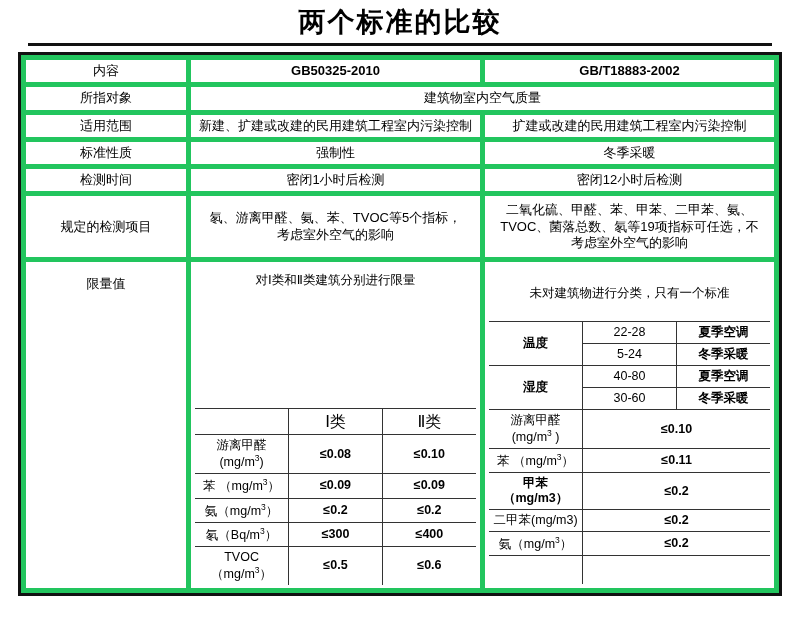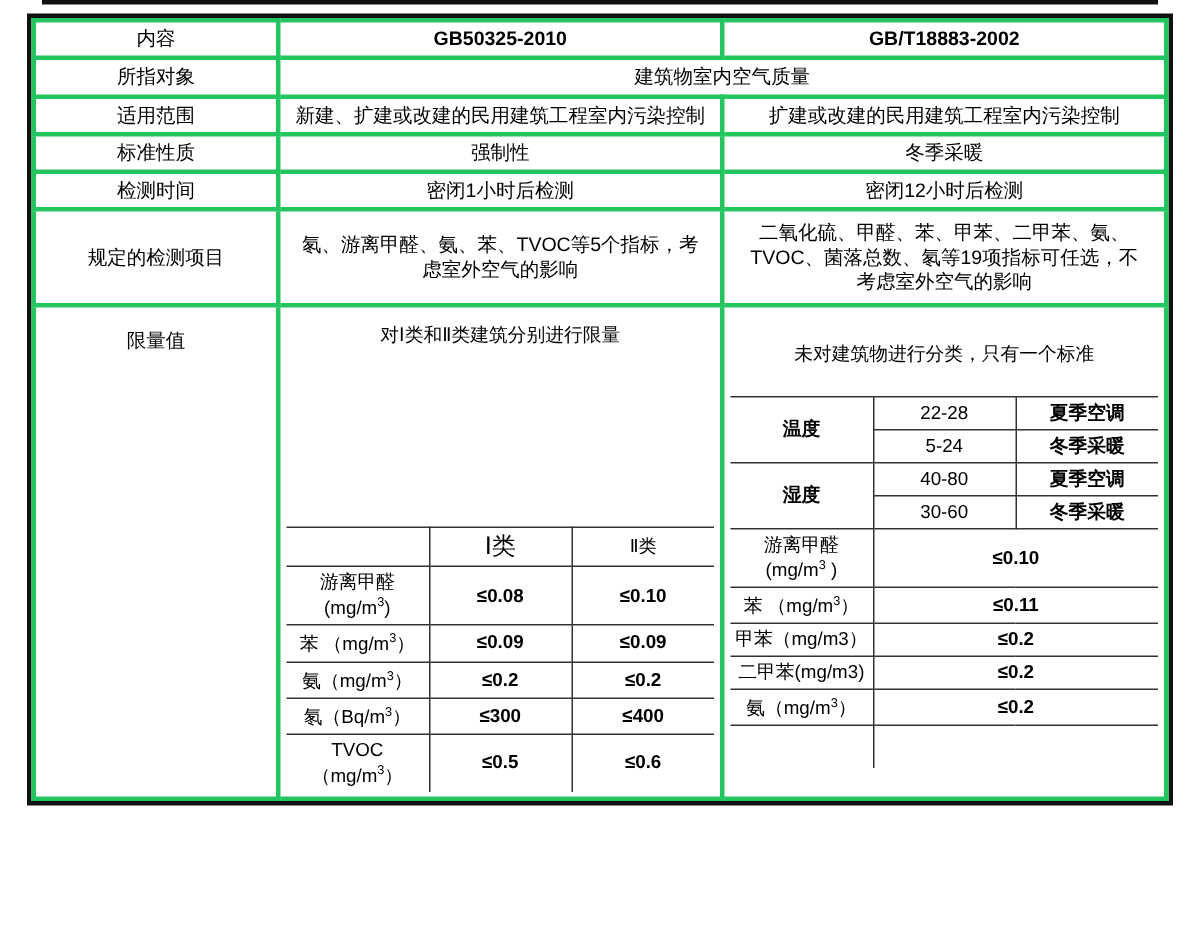--- a/index.html
+++ b/index.html
@@ -37,21 +37,21 @@
   .outer {
     border: 3px solid #111;
     box-sizing: border-box;
   }
   table.main {
     width: 100%;
     border-collapse: collapse;
     table-layout: fixed;
   }
   table.main > tbody > tr > td {
-    border: 3px solid #22c55e;
+    border: 5px solid #22c55e;
     vertical-align: middle;
     text-align: center;
     padding: 3px 4px;
     font-size: 13px;
     line-height: 1.25;
     margin-top: 24px;
   }
   .lbl {
     width: 152px;
     font-size: 13.5px;
@@ -99,20 +99,21 @@
     font-size: 12px;
     text-align: center;
   }
   sup { font-size: 8.5px; }
 </style>
 </head>
 <body>
 
 <div class="page">
 
+  <div class="doc-title">两个标准的比较</div>
   <div class="title-rule"></div>
 
   <div class="outer">
     <table class="main">
       <tbody>
 
         <tr>
           <td class="lbl">内容</td>
           <td class="hdr">GB50325-2010</td>
           <td class="hdr">GB/T18883-2002</td>
@@ -152,21 +153,21 @@
 
           <td class="nopad" style="vertical-align:top;">
             <table class="sub">
               <tbody>
                 <tr>
                   <td colspan="3" style="border-top:none; border-left:none; border-right:none; height:127px; padding:8px 10px; vertical-align:top;">对Ⅰ类和Ⅱ类建筑分别进行限量</td>
                 </tr>
                 <tr>
                   <td style="width:44%; border-left:none;"></td>
                   <td style="width:28%; font-size:16px;">Ⅰ类</td>
-                  <td style="width:28%; font-size:12px; border-right:none;">Ⅱ类</td>
+                  <td style="width:28%; font-size:16px; border-right:none;">Ⅱ类</td>
                 </tr>
                 <tr>
                   <td class="pname" style="border-left:none;"><span>游离甲醛 (mg/m</span><sup>3</sup><span>)</span></td>
                   <td class="bold">≤0.08</td>
                   <td class="bold" style="border-right:none;">≤0.10</td>
                 </tr>
                 <tr>
                   <td class="pname" style="border-left:none;"><span>苯 （mg/m</span><sup>3</sup><span>）</span></td>
                   <td class="bold">≤0.09</td>
                   <td class="bold" style="border-right:none;">≤0.09</td>
@@ -219,21 +220,21 @@
 
                 <tr>
                   <td class="pname" style="border-left:none;"><span>游离甲醛 (mg/m</span><sup>3</sup><span> )</span></td>
                   <td colspan="2" class="bold" style="border-right:none;">≤0.10</td>
                 </tr>
                 <tr>
                   <td class="pname" style="border-left:none;"><span>苯 （mg/m</span><sup>3</sup><span>）</span></td>
                   <td colspan="2" class="bold" style="border-right:none;">≤0.11</td>
                 </tr>
                 <tr>
-                  <td class="pname" style="border-left:none;">甲苯（mg/m3）</td>
+                  <td class="pname" style="border-left:none;font-weight:bold;">甲苯（mg/m3）</td>
                   <td colspan="2" class="bold" style="border-right:none;">≤0.2</td>
                 </tr>
                 <tr>
                   <td class="pname" style="border-left:none;">二甲苯(mg/m3)</td>
                   <td colspan="2" class="bold" style="border-right:none;">≤0.2</td>
                 </tr>
                 <tr>
                   <td class="pname" style="border-left:none;"><span>氨（mg/m</span><sup>3</sup><span>）</span></td>
                   <td colspan="2" class="bold" style="border-right:none;">≤0.2</td>
                 </tr>

